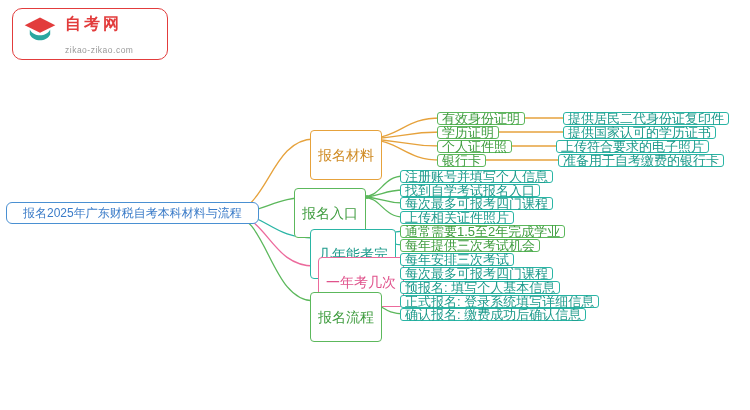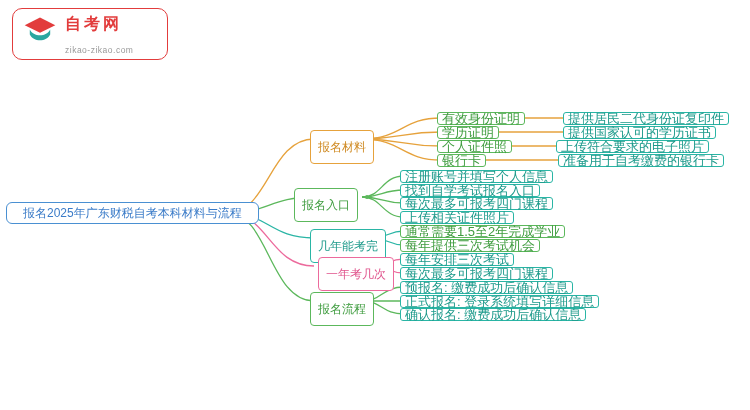--- a/index.html
+++ b/index.html
@@ -4,21 +4,21 @@
 <title>自考网思维导图</title>
 <style>
   *{margin:0;padding:0;box-sizing:border-box}
   html,body{width:750px;height:410px}
   body{position:relative;overflow:hidden;background:#ffffff;
        font-family:"Liberation Sans","DejaVu Sans",sans-serif}
   .links{position:absolute;left:0;top:0;width:750px;height:410px}
   .links path{fill:none;stroke-width:1.3px}
   .node{position:absolute;background:#fff;border:1px solid;border-radius:4px;white-space:nowrap;cursor:pointer}
   .root-node{font-size:12px;line-height:14px;padding:3px 16px;border-radius:6px}
-  .branch{font-size:12px;line-height:12px;padding:10px 7px}
+  .branch{font-size:14px;line-height:12px;padding:18px 7px}
   .leaf{font-size:13px;line-height:11px;padding:0 4px;border-radius:3px}
   .c-blue{border-color:#4a90d2;color:#3a7bc8}
   .c-orange{border-color:#e6a23c;color:#cf8a22}
   .c-green{border-color:#5cb85c;color:#3f9c3f}
   .c-teal{border-color:#2ab5a5;color:#1d9a8b}
   .c-pink{border-color:#ec6a9c;color:#e0538c}
   .s-orange{stroke:#e6a23c}
   .s-green{stroke:#5cb85c}
   .s-teal{stroke:#2ab5a5}
   .s-pink{stroke:#ec6a9c}
@@ -102,15 +102,15 @@
 
 <div class="node branch c-teal" style="left:310px;top:229px">几年能考完</div>
 <div class="node leaf c-green" style="left:400px;top:225px">通常需要1.5至2年完成学业</div>
 <div class="node leaf c-green" style="left:400px;top:238.5px">每年提供三次考试机会</div>
 
 <div class="node branch c-pink" style="left:318px;top:257px">一年考几次</div>
 <div class="node leaf c-teal" style="left:400px;top:253px">每年安排三次考试</div>
 <div class="node leaf c-teal" style="left:400px;top:266.5px">每次最多可报考四门课程</div>
 
 <div class="node branch c-green" style="left:310px;top:292px">报名流程</div>
-<div class="node leaf c-teal" style="left:400px;top:281px">预报名: 缴费成功后确认信息</div>
+<div class="node leaf c-teal" style="left:400px;top:281px">预报名: 填写个人基本信息</div>
 <div class="node leaf c-teal" style="left:400px;top:294.5px">正式报名: 登录系统填写详细信息</div>
 <div class="node leaf c-teal" style="left:400px;top:308px">确认报名: 缴费成功后确认信息</div>
 
 </body></html>

